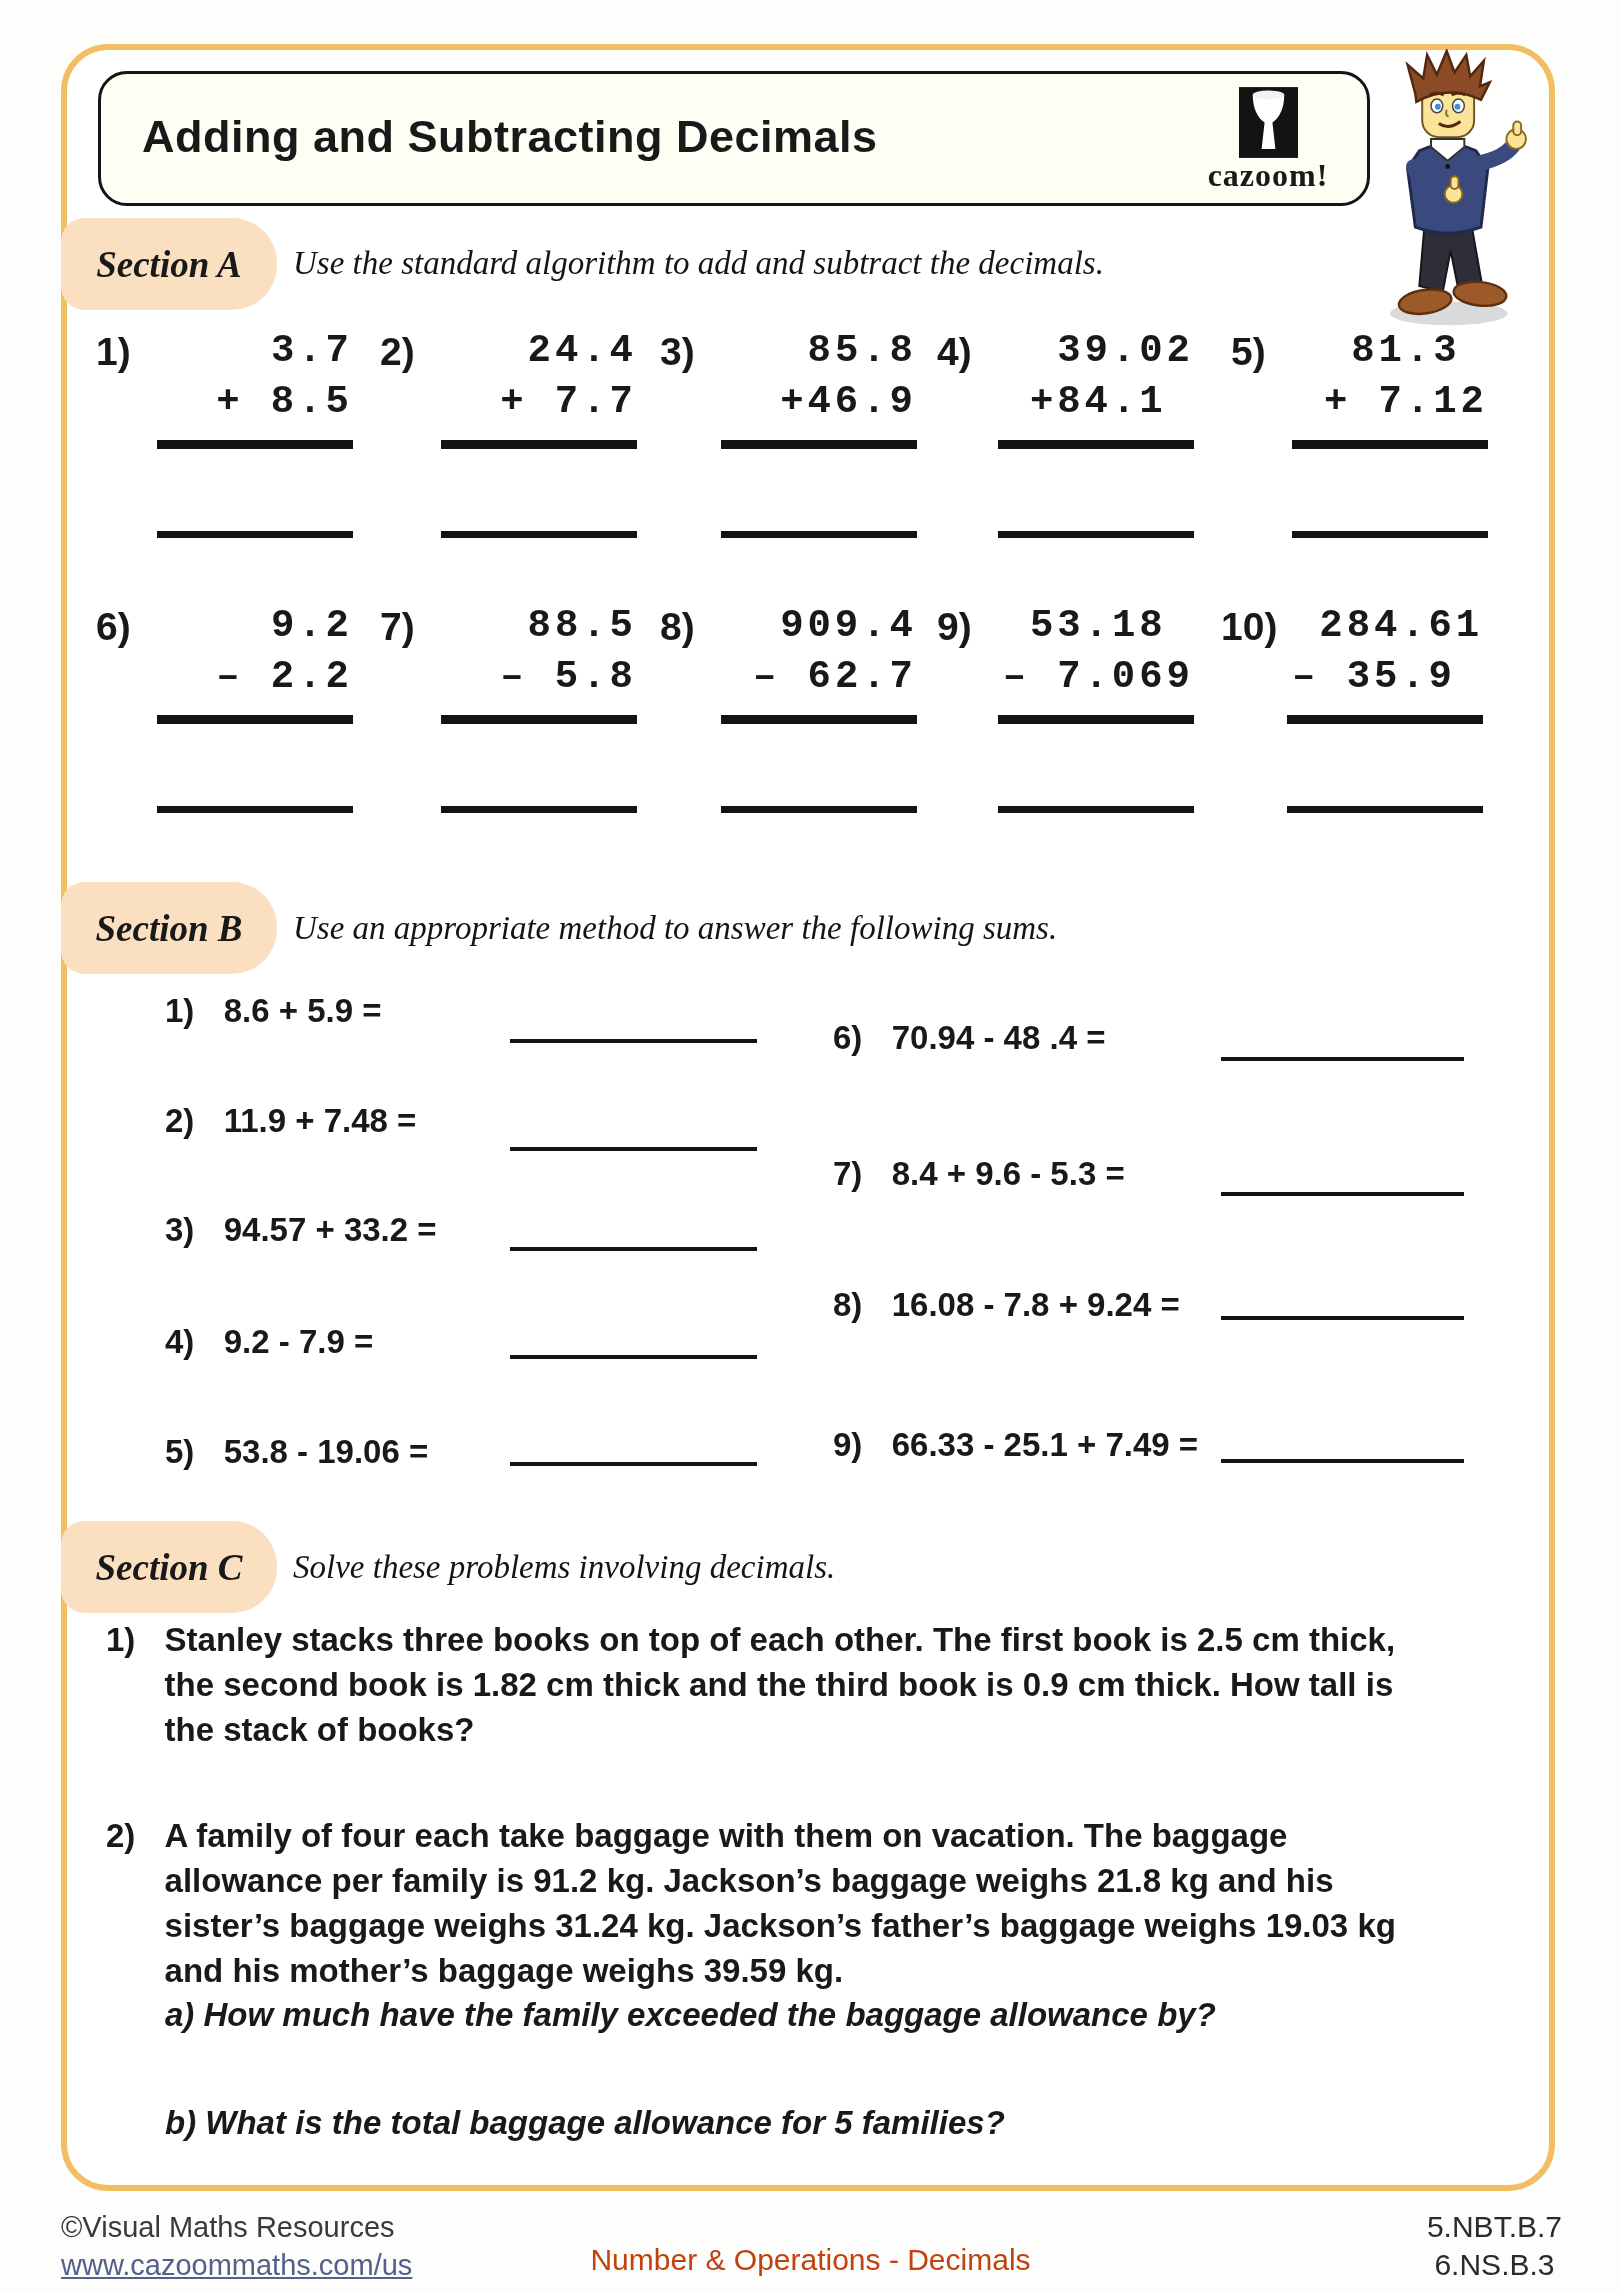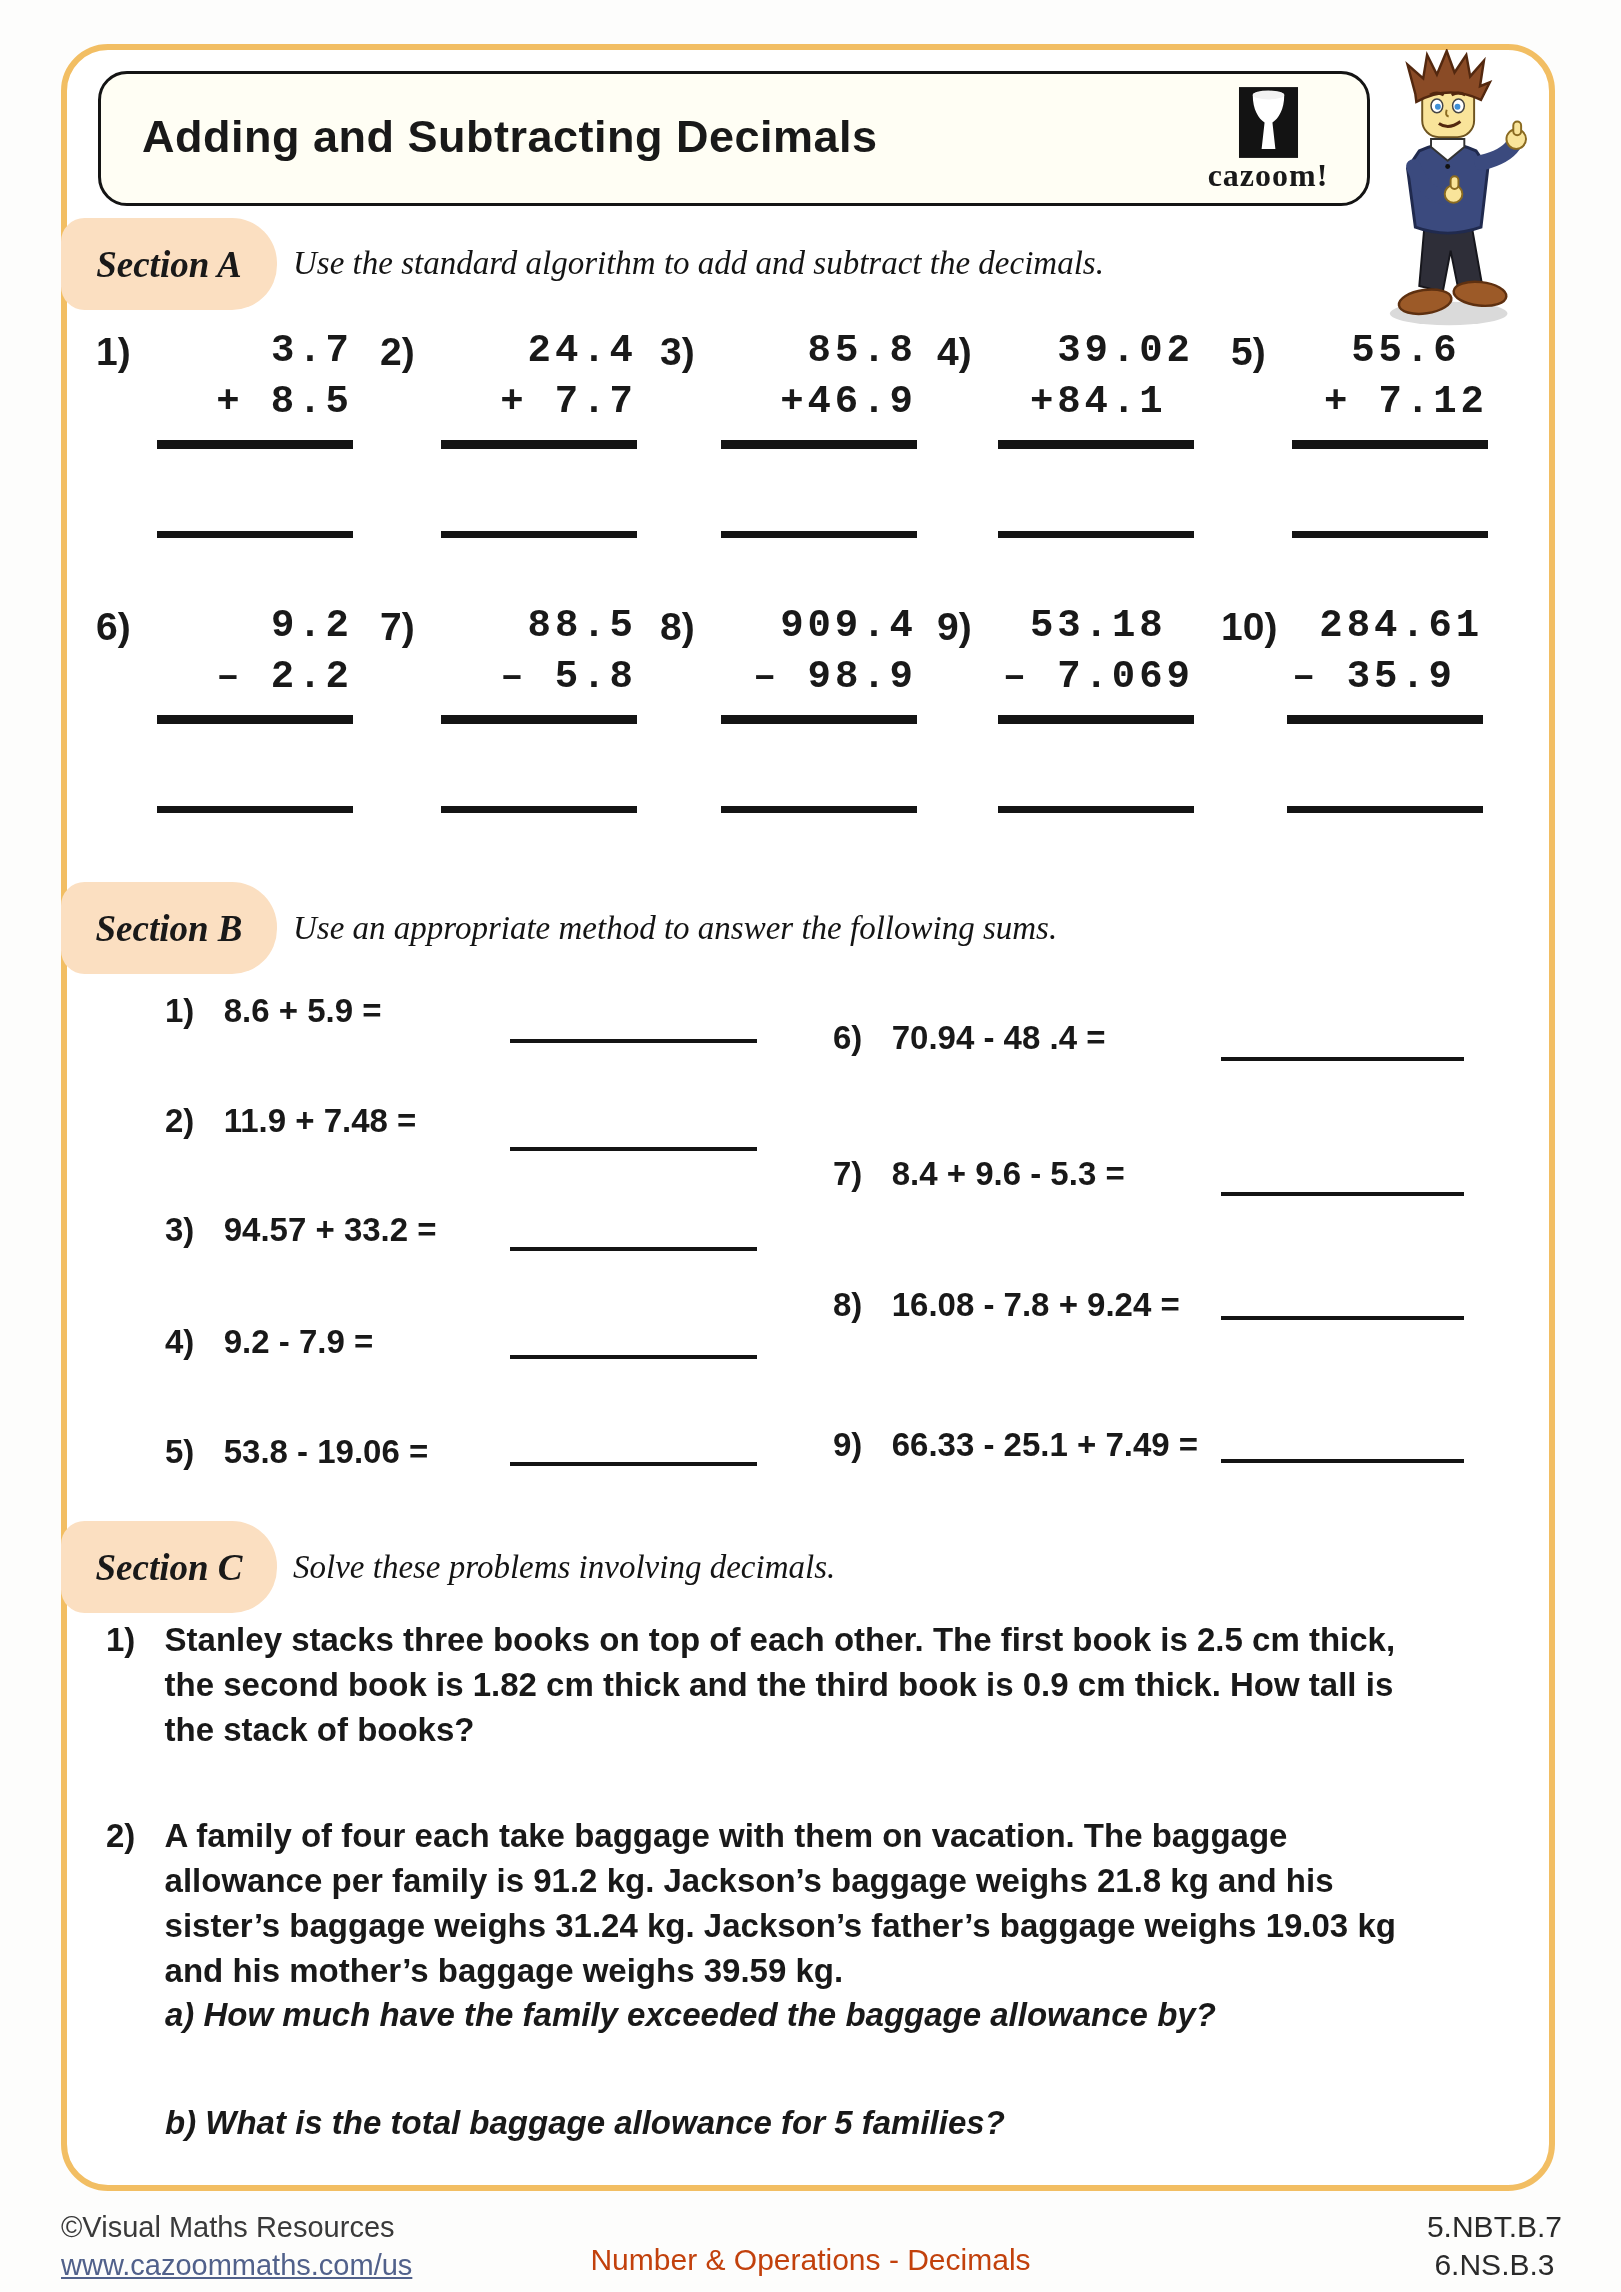--- a/index.html
+++ b/index.html
@@ -150,21 +150,21 @@
     <div class="acol">
         <div class="aops">39.02</div>
         <div class="aops">+84.1 </div>
         <div class="sumbar"></div>
         <div class="ansbar"></div>
       </div>
   </div>
   <div class="aprob pa5">
     <div class="anum">5)</div>
     <div class="acol">
-        <div class="aops">55.6 </div>
+        <div class="aops">81.3 </div>
         <div class="aops">+ 7.12</div>
         <div class="sumbar"></div>
         <div class="ansbar"></div>
       </div>
   </div>
   <div class="aprob pa6">
     <div class="anum">6)</div>
     <div class="acol">
         <div class="aops">9.2</div>
         <div class="aops">– 2.2</div>
@@ -178,21 +178,21 @@
         <div class="aops">88.5</div>
         <div class="aops">– 5.8</div>
         <div class="sumbar"></div>
         <div class="ansbar"></div>
       </div>
   </div>
   <div class="aprob pa8">
     <div class="anum">8)</div>
     <div class="acol">
         <div class="aops">909.4</div>
-        <div class="aops">– 98.9</div>
+        <div class="aops">– 62.7</div>
         <div class="sumbar"></div>
         <div class="ansbar"></div>
       </div>
   </div>
   <div class="aprob pa9">
     <div class="anum">9)</div>
     <div class="acol">
         <div class="aops">53.18 </div>
         <div class="aops">– 7.069</div>
         <div class="sumbar"></div>

